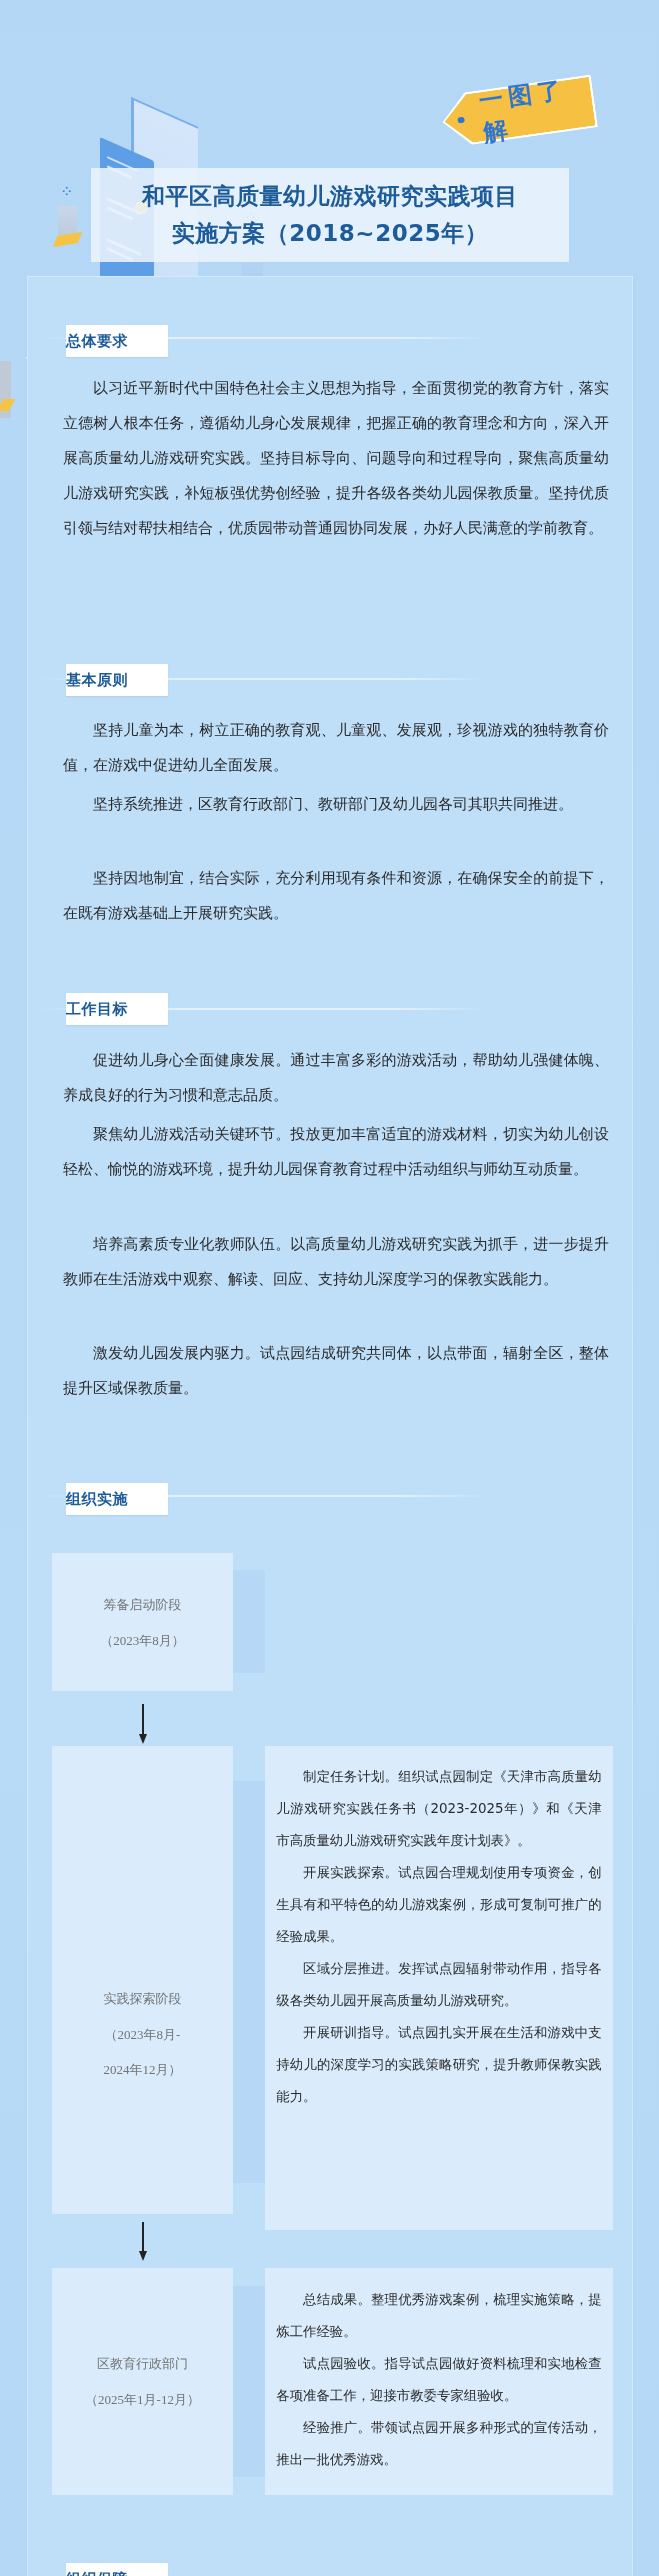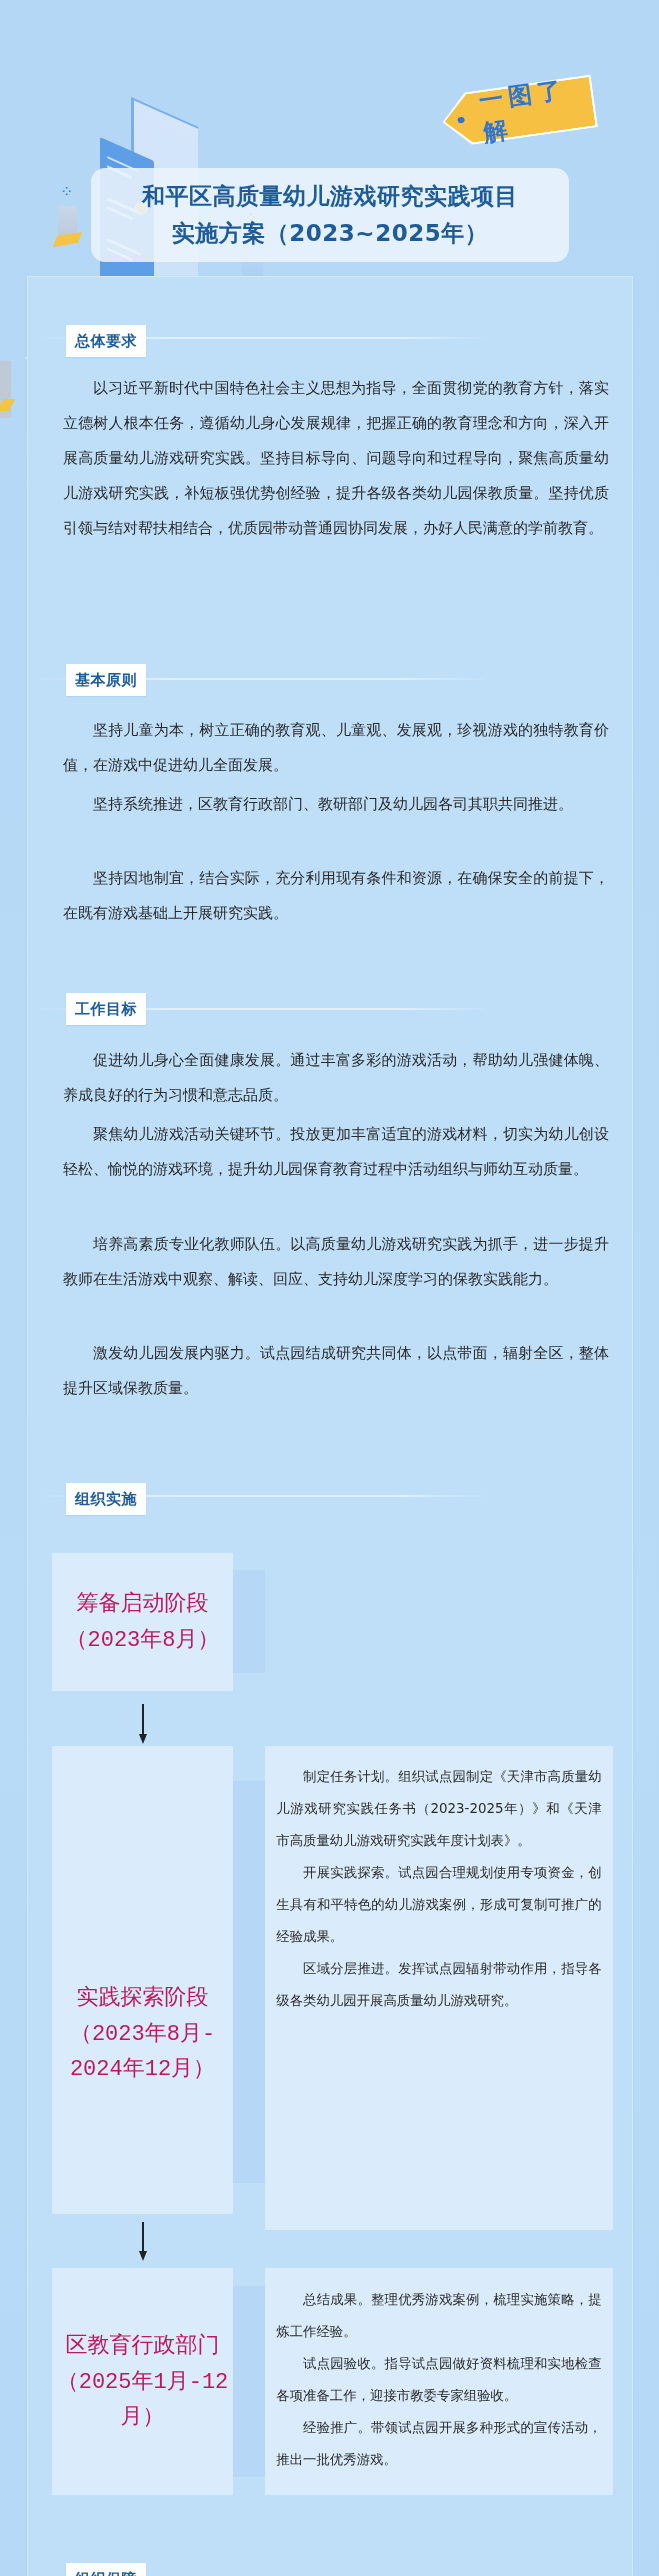--- a/index.html
+++ b/index.html
@@ -70,40 +70,40 @@
   }
   .tag-hole { position: absolute; left: 13.4px; top: 21.6px; width: 6.2px; height: 6.2px; border-radius: 50%; background: #2f76d2; }
   .tag-text {
     position: relative; margin-left: 37px;
     font-family: "DejaVu Sans", sans-serif; font-weight: bold;
     color: #2f76d2; font-size: 24px; letter-spacing: 5.2px;
   }
   .title-panel {
     position: absolute; left: 91px; top: 168px; width: 478px; height: 94px;
     background: rgba(235, 244, 253, .88);
-    border-radius: 14px;
+    border-radius: 1px;
     display: flex; flex-direction: column; align-items: center; justify-content: center;
   }
   .title-line {
     font-family: "DejaVu Sans", sans-serif; font-weight: bold;
     color: #1d5b99; font-size: 23px; line-height: 37px; letter-spacing: 0.5px;
     white-space: nowrap;
   }
 
   
   .card {
     position: absolute; left: 27px; top: 276px; width: 606px; height: 3025px;
     background: #bfdff9;
     border: 1px solid #d3e9fc;
     box-shadow: 0 1.5px 2.1px rgba(160, 200, 235, .5);
   }
   .section-head {
-    position: absolute; left: 38px; height: 32px; width: 80px;
+    position: absolute; left: 38px; height: 32px; width: 102px;
     background: #ffffff;
-    display: flex; align-items: center; justify-content: center;
+    display: flex; align-items: center; justify-content: flex-start;
     box-shadow: 0 1px 1px rgba(150,190,230,.35);
   }
   .section-head span {
     font-family: "DejaVu Sans", sans-serif; font-weight: bold;
     color: #1d5b99; font-size: 15px; letter-spacing: 0.5px;
   }
   .head-rule {
     position: absolute; left: 11.3px; width: 448px; height: 1.5px;
     background: linear-gradient(90deg, rgba(255,255,255,0), rgba(230,242,253,.9) 30%, rgba(230,242,253,.9) 80%, rgba(255,255,255,0));
   }
@@ -115,22 +115,22 @@
   }
 
   
   .stage-left {
     position: absolute; left: 24px; width: 181px;
     background: #daecfc;
     display: flex; flex-direction: column; align-items: center; justify-content: center;
     text-align: center;
   }
   .stage-left .name, .stage-left .period {
-    font-size: 22px; line-height: 36px; color: #be185d;
-    font-family: Liberation Mono, monospace;
+    font-size: 13px; line-height: 36px; color: #737373;
+    font-family: Liberation Serif, serif;
   }
   .stage-left .period { line-height: 35px; white-space: pre-line; }
   .stage-gap {
     position: absolute; left: 205px; width: 32px;
     background: #b6d8f6;
   }
   .stage-right {
     position: absolute; left: 237px; width: 348px;
     background: #daecfc;
     padding: 20.6px 11.3px 10.3px 11.3px;
@@ -183,21 +183,21 @@
 
   <div class="tag">
     <div class="tag-outline"></div>
     <div class="tag-shape"></div>
     <div class="tag-hole"></div>
     <span class="tag-text">一图了解</span>
   </div>
 
   <div class="title-panel">
     <div class="title-line">和平区高质量幼儿游戏研究实践项目</div>
-    <div class="title-line">实施方案（2023~2025年）</div>
+    <div class="title-line">实施方案（2018~2025年）</div>
   </div>
 </div>
 
 <div class="card">
 
   <div class="head-rule" style="top:60px"></div>
   <div class="section-head" style="top:48px">
     <span>总体要求</span>
   </div>
   <p class="para" style="top:94px">以习近平新时代中国特色社会主义思想为指导，全面贯彻党的教育方针，落实立德树人根本任务，遵循幼儿身心发展规律，把握正确的教育理念和方向，深入开展高质量幼儿游戏研究实践。坚持目标导向、问题导向和过程导向，聚焦高质量幼儿游戏研究实践，补短板强优势创经验，提升各级各类幼儿园保教质量。坚持优质引领与结对帮扶相结合，优质园带动普通园协同发展，办好人民满意的学前教育。</p>
@@ -238,20 +238,21 @@
   <div class="stage-left" style="top:1469px;height:468px;padding-top:108px">
     <div class="name">实践探索阶段</div>
     <div class="period">（2023年8月-
 2024年12月）</div>
   </div>
   <div class="stage-gap" style="top:1504px;height:402px"></div>
   <div class="stage-right" style="top:1469px;height:484px;padding-top:15px">
     <p>制定任务计划。组织试点园制定《天津市高质量幼儿游戏研究实践任务书（2023-2025年）》和《天津市高质量幼儿游戏研究实践年度计划表》。</p>
     <p>开展实践探索。试点园合理规划使用专项资金，创生具有和平特色的幼儿游戏案例，形成可复制可推广的经验成果。</p>
     <p>区域分层推进。发挥试点园辐射带动作用，指导各级各类幼儿园开展高质量幼儿游戏研究。</p>
+    <p>开展研训指导。试点园扎实开展在生活和游戏中支持幼儿的深度学习的实践策略研究，提升教师保教实践能力。</p>
   </div>
 
   <div class="arrow" style="top:1945px">
     <div class="shaft" style="height:29px"></div>
     <div class="head"></div>
   </div>
 
   <div class="stage-left" style="top:1991px;height:227px">
     <div class="name">区教育行政部门</div>
     <div class="period">（2025年1月-12月）</div>

